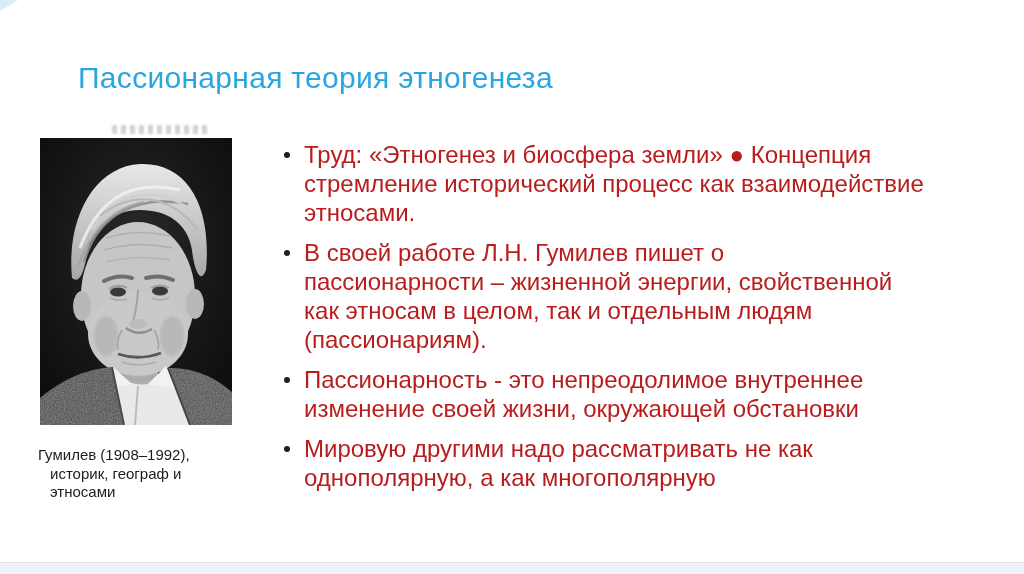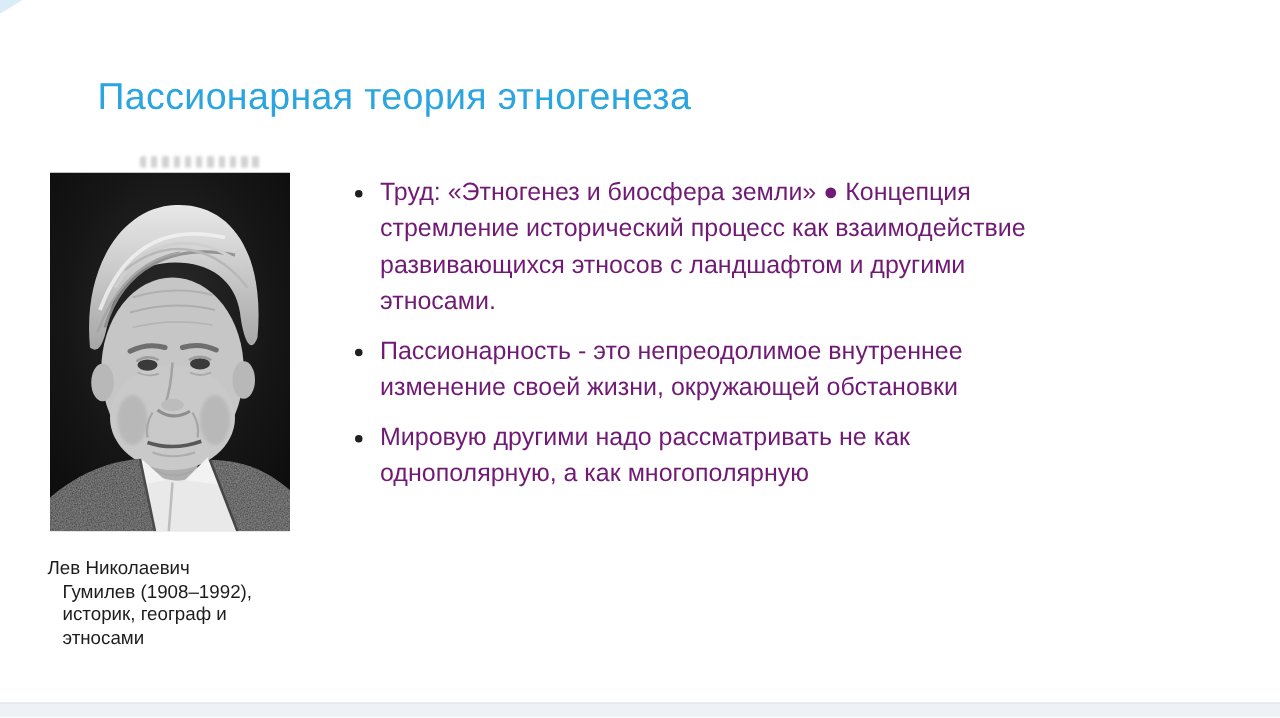--- a/index.html
+++ b/index.html
@@ -23,21 +23,21 @@
     background:repeating-linear-gradient(90deg,#9a9a9a 0 5px,transparent 5px 9px);
   }
   .photo-caption{
     position:absolute;left:38px;top:446px;font-size:15px;line-height:18.5px;
     color:#1c1c1c;
   }
   .caption-line{white-space:nowrap;}
   .caption-line + .caption-line{padding-left:12px;}
   .bullet-list{
     position:absolute;left:283px;top:140px;width:665px;
-    font-size:20px;line-height:29px;color:#701a75;
+    font-size:24px;line-height:29px;color:#b91c1c;
   }
   .bullet-item{position:relative;padding-left:21px;margin-bottom:11px;}
   .bullet-dot{
     position:absolute;left:1px;top:12px;width:6px;height:6px;border-radius:50%;
     background:#1f1f1f;
   }
   .bullet-line{white-space:nowrap;}
   .footer-band{
     position:absolute;left:0;right:0;bottom:0;height:11px;
     background:#eef1f6;border-top:1px solid #e0e4ea;
@@ -134,36 +134,41 @@
       <g filter="url(#tweed)">
         <path d="M0 287 V260 C 26 238 50 231 72 229 L 84 287 Z" fill="#2d2d2d"></path>
         <path d="M192 287 V254 C 168 234 148 230 128 230 L 150 287 Z" fill="#353535"></path>
       </g>
       <path d="M72 229 L 84 287" stroke="#4a4a4a" stroke-width="2" fill="none"></path>
       <path d="M128 230 L 150 287" stroke="#454545" stroke-width="2" fill="none"></path>
     </svg>
   </div>
 
   <div class="photo-caption">
-    <div class="caption-line">Лев Николаевич</div>
     <div class="caption-line">Гумилев (1908–1992),</div>
     <div class="caption-line">историк, географ и</div>
     <div class="caption-line">этносами</div>
   </div>
 
   <div class="bullet-list">
 
     <div class="bullet-item">
       <span class="bullet-dot"></span>
       <div class="bullet-line">Труд: «Этногенез и биосфера земли» ● Концепция</div>
       <div class="bullet-line">стремление исторический процесс как взаимодействие</div>
-      <div class="bullet-line">развивающихся этносов с ландшафтом и другими</div>
       <div class="bullet-line">этносами.</div>
     </div>
 
+    <div class="bullet-item">
+      <span class="bullet-dot"></span>
+      <div class="bullet-line">В своей работе Л.Н. Гумилев пишет о</div>
+      <div class="bullet-line">пассионарности – жизненной энергии, свойственной</div>
+      <div class="bullet-line">как этносам в целом, так и отдельным людям</div>
+      <div class="bullet-line">(пассионариям).</div>
+    </div>
 
     <div class="bullet-item">
       <span class="bullet-dot"></span>
       <div class="bullet-line">Пассионарность - это непреодолимое внутреннее</div>
       <div class="bullet-line">изменение своей жизни, окружающей обстановки</div>
     </div>
 
     <div class="bullet-item">
       <span class="bullet-dot"></span>
       <div class="bullet-line">Мировую другими надо рассматривать не как</div>

